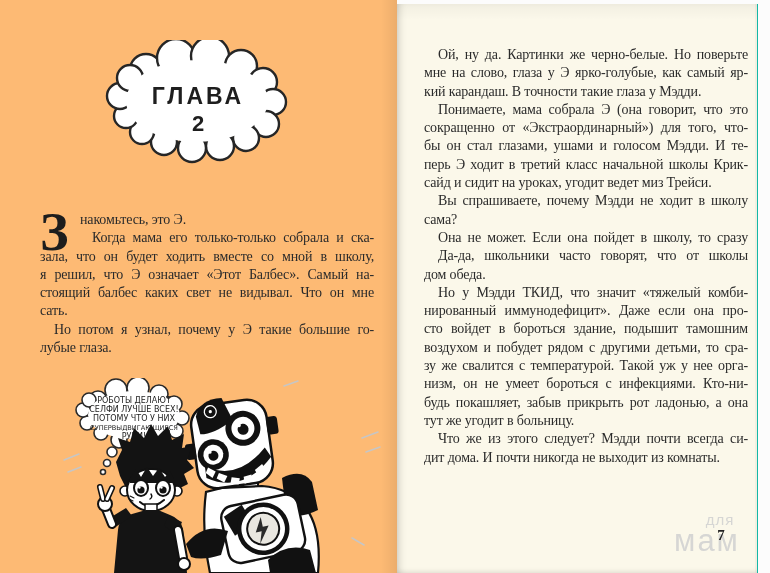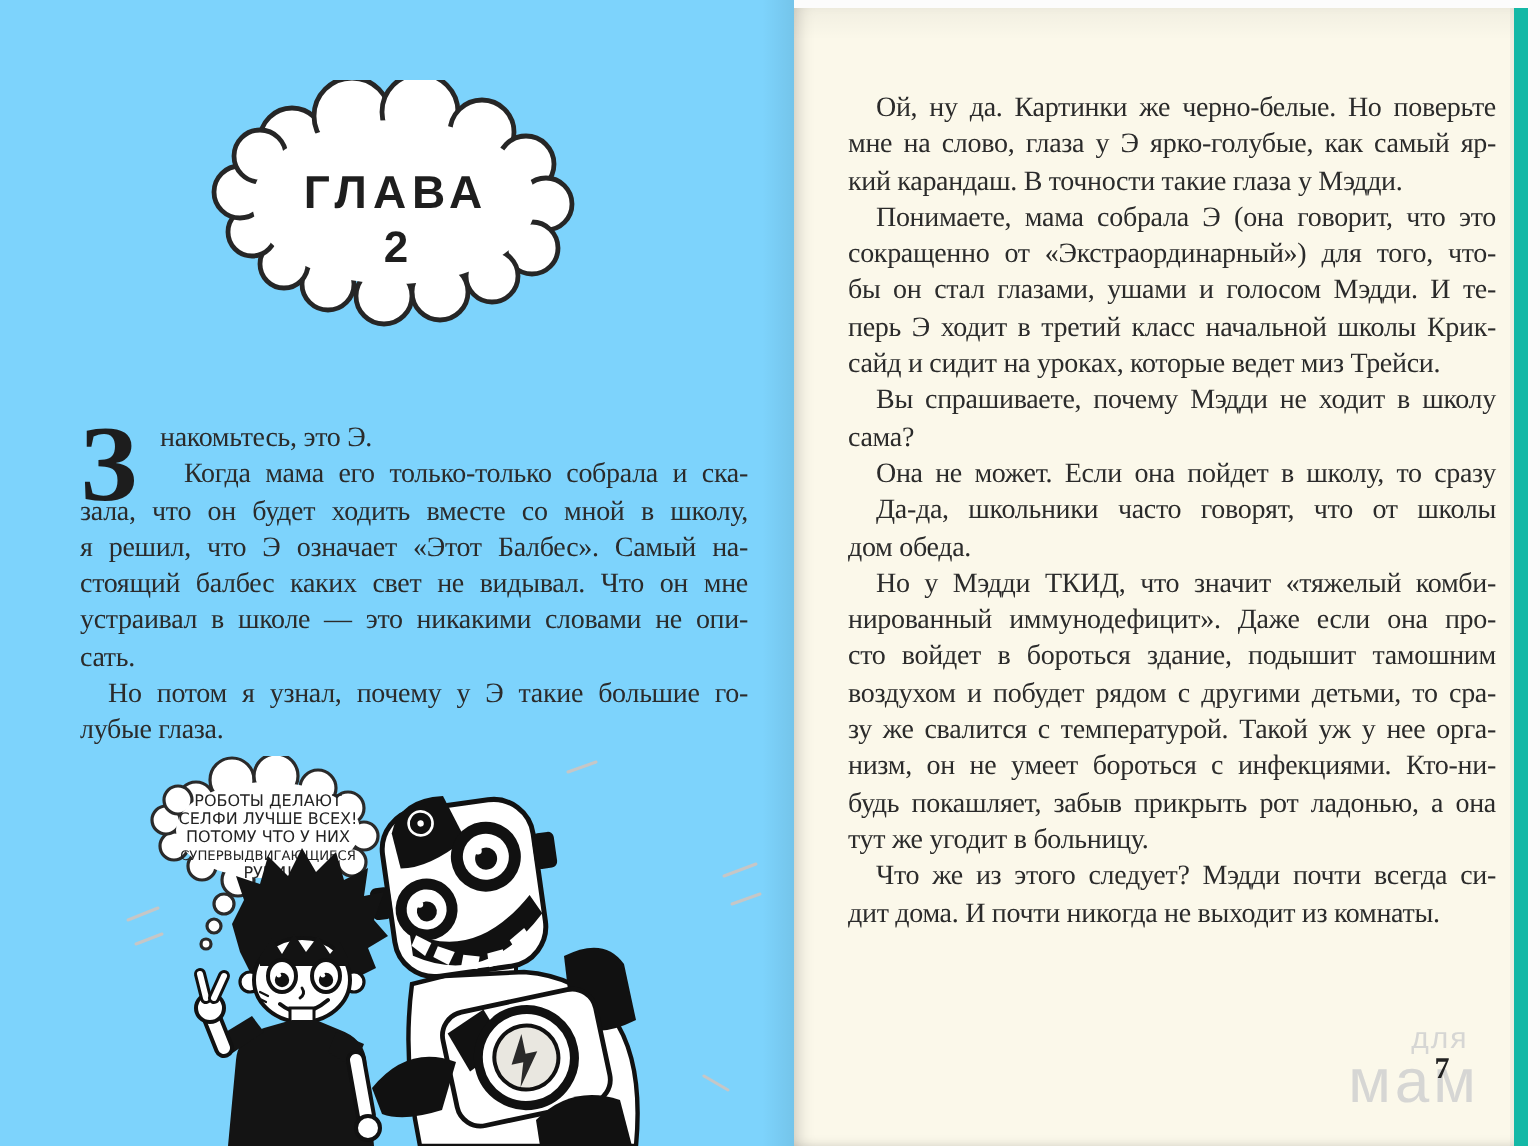--- a/index.html
+++ b/index.html
@@ -4,32 +4,32 @@
 <style>
   html,body{margin:0;padding:0;}
   body{
     width:770px;height:573px;position:relative;overflow:hidden;
     background:#fcfcfc;
     font-family:"Liberation Serif",serif;
   }
   .spread{position:absolute;inset:0;}
   .page{position:absolute;top:0;height:573px;}
   .page-left{
-    left:0;width:397px;background:#7dd3fc;
+    left:0;width:397px;background:#fdba74;
   }
   .page-left::after{
     content:'';position:absolute;right:0;top:0;width:16px;height:100%;
     background:linear-gradient(90deg,rgba(0,0,0,0) 0%,rgba(0,0,0,0.07) 100%);
   }
   .page-right{
     left:397px;top:4px;height:569px;width:360px;background:#fbf8ea;
     box-shadow:inset 7px 0 9px -6px rgba(0,0,0,0.22),
                inset -2px 0 0 rgba(0,0,0,0.03),
                inset 0 -4px 6px -4px rgba(0,0,0,0.14);
-    border-right:7px solid #14b8a6;
+    border-right:1px solid #14b8a6;
   }
   .page-right::before{
     content:'';position:absolute;left:0;top:0;width:100%;height:16px;
     background:linear-gradient(180deg,rgba(0,0,0,0.04),rgba(0,0,0,0));
   }
   .chapter-cloud{position:absolute;left:98px;top:40px;}
   .dropcap{
     position:absolute;left:40px;top:208px;
     font-size:54px;line-height:48px;font-weight:bold;color:#1d1d1d;
     font-family:"Liberation Serif",serif;
@@ -90,21 +90,20 @@
       <text x="100" y="91" text-anchor="middle" font-size="22" font-weight="bold" fill="#1e1e1e">2</text>
     </svg>
 
     <div class="dropcap">З</div>
     <div class="textcol textcol-left">
         <div class="line dc">накомьтесь, это Э.</div>
         <div class="line dc2 j">Когда мама его только-только собрала и ска-</div>
         <div class="line j">зала, что он будет ходить вместе со мной в школу,</div>
         <div class="line j">я решил, что Э означает «Этот Балбес». Самый на-</div>
         <div class="line j">стоящий балбес каких свет не видывал. Что он мне</div>
-        <div class="line j">устраивал в школе — это никакими словами не опи-</div>
         <div class="line">сать.</div>
         <div class="line ind j">Но потом я узнал, почему у Э такие большие го-</div>
         <div class="line">лубые глаза.</div>
       </div>
 
     <svg class="illustration" width="342" height="195" viewBox="0 0 342 195">
 
       <g stroke="#c6c6c6" stroke-width="1.5" stroke-linecap="round">
         <path d="M8,82 l15,-6"></path>
           <path d="M12,94 l13,-5"></path>
@@ -216,21 +215,21 @@
 
   <div class="page page-right">
     <div class="textcol textcol-right">
         <div class="line ind j">Ой, ну да. Картинки же черно-белые. Но поверьте</div>
         <div class="line j">мне на слово, глаза у Э ярко-голубые, как самый яр-</div>
         <div class="line">кий карандаш. В точности такие глаза у Мэдди.</div>
         <div class="line ind j">Понимаете, мама собрала Э (она говорит, что это</div>
         <div class="line j">сокращенно от «Экстраординарный») для того, что-</div>
         <div class="line j">бы он стал глазами, ушами и голосом Мэдди. И те-</div>
         <div class="line j">перь Э ходит в третий класс начальной школы Крик-</div>
-        <div class="line">сайд и сидит на уроках, которые ведет миз Трейси.</div>
+        <div class="line">сайд и сидит на уроках, угодит ведет миз Трейси.</div>
         <div class="line ind j">Вы спрашиваете, почему Мэдди не ходит в школу</div>
         <div class="line">сама?</div>
         <div class="line ind j">Она не может. Если она пойдет в школу, то сразу</div>
         <div class="line ind j">Да-да, школьники часто говорят, что от школы</div>
         <div class="line">дом обеда.</div>
         <div class="line ind j">Но у Мэдди ТКИД, что значит «тяжелый комби-</div>
         <div class="line j">нированный иммунодефицит». Даже если она про-</div>
         <div class="line j">сто войдет в бороться здание, подышит тамошним</div>
         <div class="line j">воздухом и побудет рядом с другими детьми, то сра-</div>
         <div class="line j">зу же свалится с температурой. Такой уж у нее орга-</div>

